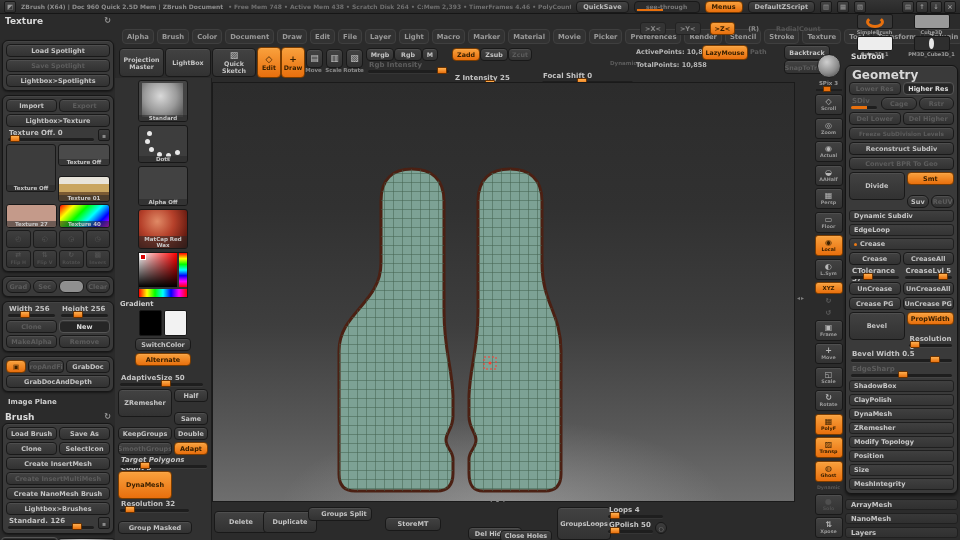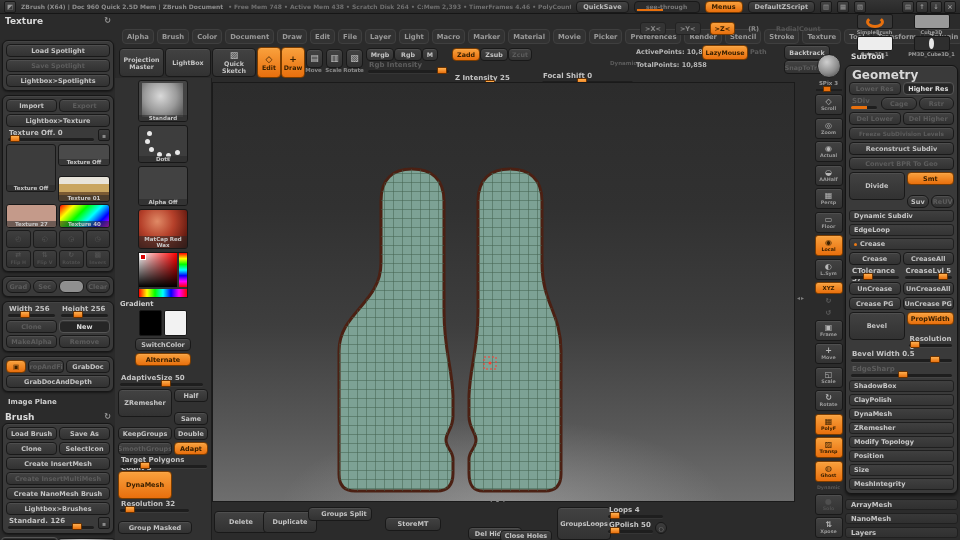--- a/index.html
+++ b/index.html
@@ -474,21 +474,21 @@
       </div>
     </div>
     <div class="gr" style="margin-top:2px;">
       <div class="pb" style="width:46px;flex:none;">KeepGroups</div>
       <div class="pb h">Double</div>
     </div>
     <div class="gr" style="margin-top:2px;">
       <div class="pb dim" style="width:46px;flex:none;">SmoothGroups</div>
       <div class="pb h orange">Adapt</div>
     </div>
-    <div class="slider" style="--p:0.25;width:88px;margin-top:1px;">Target Polygons Count 5</div>
+    <div class="slider" style="--p:0.25;width:88px;margin-top:1px;font-style:italic;">Target Polygons Count 5</div>
     <div class="pb orange" style="width:46px;height:26px;margin-top:2px;">DynaMesh</div>
     <div class="slider" style="--p:0.08;width:70px;margin-top:1px;">Resolution 32</div>
     <div class="pb" style="width:66px;margin-top:8px;">Group Masked</div>
     <div class="pb" style="width:50px;margin-top:19px;padding-left:14px;">GroupVisible</div>
 
   </div>
 
   <div class="abs canvas">
     <svg width="581" height="418" viewBox="0 0 581 418">
       <defs>

